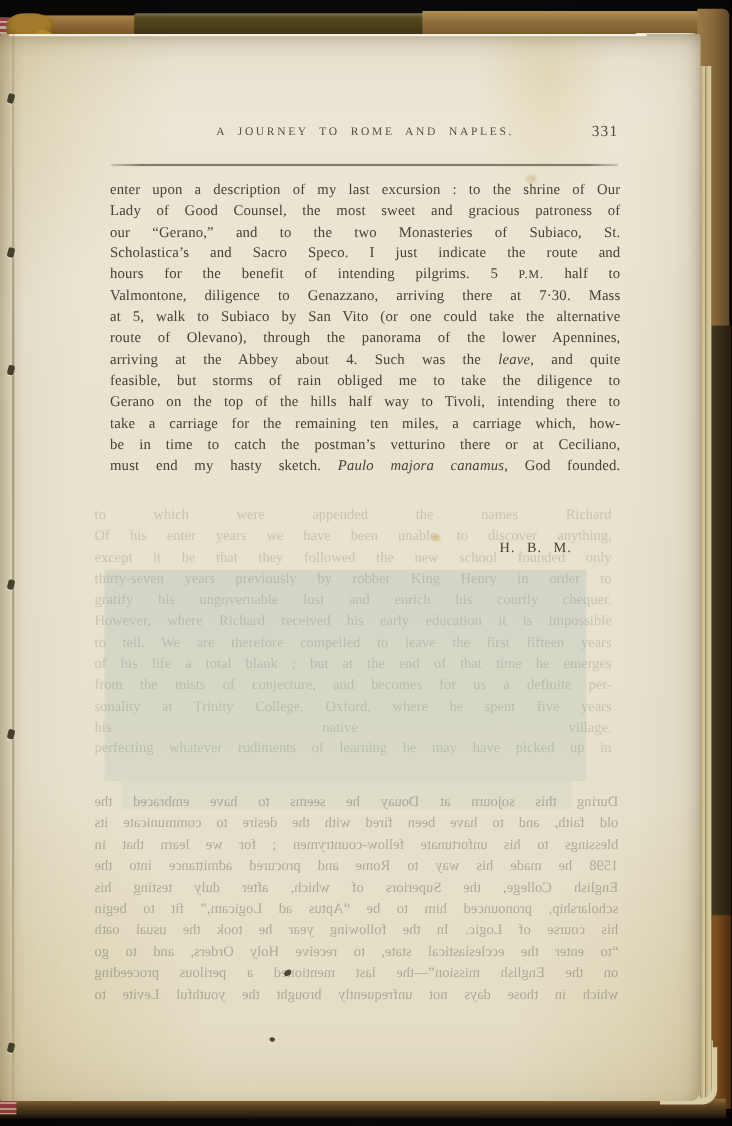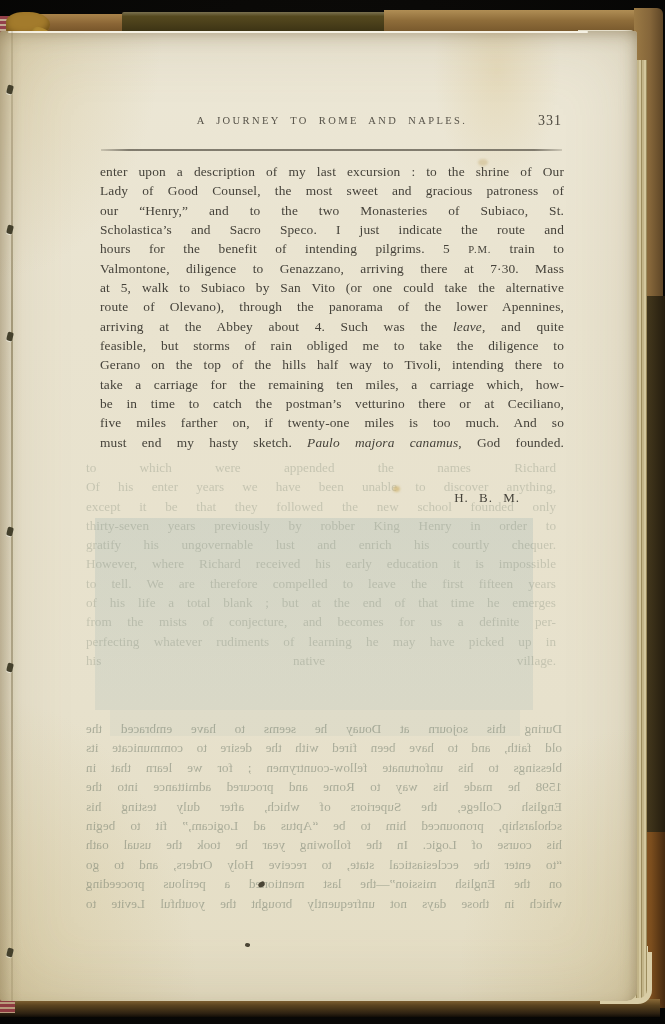--- a/index.html
+++ b/index.html
@@ -133,22 +133,23 @@
     <div class="ghost-a" id="ghost-a">
         <div class="gline">to which were appended the names Richard</div>
         <div class="gline">Of his enter years we have been unable to discover anything,</div>
         <div class="gline">except it be that they followed the new school founded only</div>
         <div class="gline">thirty-seven years previously by robber King Henry in order to</div>
         <div class="gline">gratify his ungovernable lust and enrich his courtly chequer.</div>
         <div class="gline">However, where Richard received his early education it is impossible</div>
         <div class="gline">to tell.  We are therefore compelled to leave the first fifteen years</div>
         <div class="gline">of his life a total blank ; but at the end of that time he emerges</div>
         <div class="gline">from the mists of conjecture, and becomes for us a definite per-</div>
+        <div class="gline">sonality at Trinity College, Oxford, where he spent five years</div>
+        <div class="gline">his native village.</div>
         <div class="gline">perfecting whatever rudiments of learning he may have picked up in</div>
-        <div class="gline">his native village.</div>
       </div>
     <div class="ghost-b" id="ghost-b">
         <div class="gline">During this sojourn at Douay he seems to have embraced the</div>
         <div class="gline">old faith, and to have been fired with the desire to communicate its</div>
         <div class="gline">blessings to his unfortunate fellow-countrymen ; for we learn that in</div>
         <div class="gline">1598 he made his way to Rome and procured admittance into the</div>
         <div class="gline">English College, the Superiors of which, after duly testing his</div>
         <div class="gline">scholarship, pronounced him to be “Aptus ad Logicam,” fit to begin</div>
         <div class="gline">his course of Logic.  In the following year he took the usual oath</div>
         <div class="gline">“to enter the ecclesiastical state, to receive Holy Orders, and to go</div>
@@ -158,32 +159,31 @@
 
     <div class="header-row">
       <div class="running-title">A JOURNEY TO ROME AND NAPLES.</div>
       <div class="page-number">331</div>
     </div>
     <div class="header-rule"></div>
 
     <div class="body-text" id="body-text">
         <div class="tline"><span>enter upon a description of my last excursion : to the shrine of Our</span></div>
         <div class="tline"><span>Lady of Good Counsel, the most sweet and gracious patroness of</span></div>
-        <div class="tline"><span>our “Henry,” and to the two Monasteries of Subiaco, St.</span></div>
+        <div class="tline"><span>our “Gerano,” and to the two Monasteries of Subiaco, St.</span></div>
         <div class="tline"><span>Scholastica’s and Sacro Speco.  I just indicate the route and</span></div>
-        <div class="tline"><span>hours for the benefit of intending pilgrims.  5 </span><span class="sc">P.M.</span><span> train to</span></div>
+        <div class="tline"><span>hours for the benefit of intending pilgrims.  5 </span><span class="sc">P.M.</span><span> half to</span></div>
         <div class="tline"><span>Valmontone, diligence to Genazzano, arriving there at 7·30.  Mass</span></div>
         <div class="tline"><span>at 5, walk to Subiaco by San Vito (or one could take the alternative</span></div>
         <div class="tline"><span>route of Olevano), through the panorama of the lower Apennines,</span></div>
         <div class="tline"><span>arriving at the Abbey about 4.  Such was the </span><span class="it">leave</span><span>, and quite</span></div>
         <div class="tline"><span>feasible, but storms of rain obliged me to take the diligence to</span></div>
         <div class="tline"><span>Gerano on the top of the hills half way to Tivoli, intending there to</span></div>
         <div class="tline"><span>take a carriage for the remaining ten miles, a carriage which, how-</span></div>
         <div class="tline"><span>be in time to catch the postman’s vetturino there or at Ceciliano,</span></div>
-        <div class="tline"><span>five miles farther on, if twenty-one miles is too much.  And so</span></div>
         <div class="tline"><span>must end my hasty sketch.  </span><span class="it">Paulo majora canamus</span><span>, God founded.</span></div>
       </div>
 
     <div class="signature">H. B. M.</div>
 
     <div class="speck" style="left:258px;top:851px;width:7px;height:5px;transform:rotate(-30deg);"></div>
     <div class="speck" style="left:245px;top:912px;width:5px;height:4px;transform:rotate(20deg);"></div>
     <div class="stain-dot" style="left:393px;top:455px;"></div>
     <div class="stain-dot" style="left:478px;top:128px;width:10px;height:7px;background:rgba(190,160,95,.35);"></div>
   </div>

